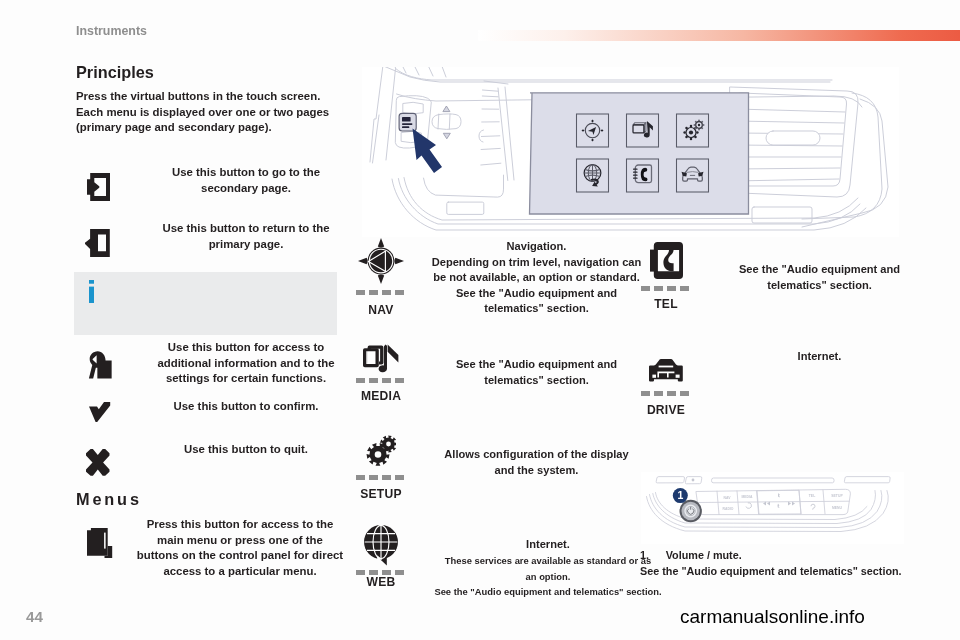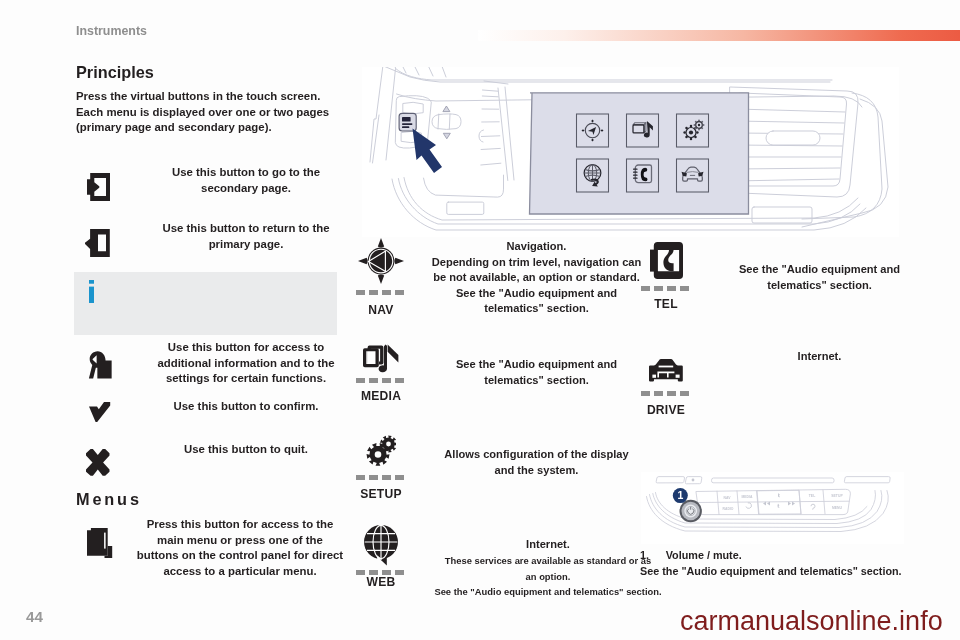--- a/index.html
+++ b/index.html
@@ -3,21 +3,21 @@
 <meta charset="utf-8">
 <style>
   html,body{margin:0;padding:0;}
   body{width:960px;height:640px;background:#fdfdfd;font-family:"Liberation Sans",sans-serif;overflow:hidden;position:relative;
        -webkit-font-smoothing:antialiased;}
   .page{position:absolute;inset:0;}
   #accent-bar{position:absolute;left:478px;top:30px;width:482px;height:11px;
      background:linear-gradient(90deg,#ffffff 0%,#fdf0eb 18%,#f6b7a3 55%,#ef6a4f 88%,#ec5b43 100%);}
   #chapter-title{position:absolute;left:76px;top:24px;font-size:12.4px;font-weight:bold;color:#8e8e8e;}
   #page-number{position:absolute;left:26px;top:608px;font-size:15.2px;font-weight:bold;color:#999999;}
-  #watermark{position:absolute;left:680px;top:606px;font-size:27px;color:#7f1d1d;letter-spacing:0px;}
+  #watermark{position:absolute;left:680px;top:606px;font-size:19px;color:#000000;letter-spacing:0px;}
 
   h2.sec{position:absolute;left:76px;font-size:16.3px;font-weight:bold;color:#231f20;margin:0;}
   .para{position:absolute;font-size:11.4px;line-height:15.5px;color:#231f20;font-weight:bold;white-space:pre-line;}
 
   .irow{position:absolute;}
   .irow .ic{position:absolute;left:0;top:0;}
   .irow .tx{position:absolute;font-size:11.4px;line-height:15.5px;color:#231f20;font-weight:bold;white-space:pre-line;text-align:center;}
 
   #infobox{position:absolute;left:74px;top:272px;width:263px;height:62.5px;background:#eaebec;}
   #infoicon{position:absolute;left:14.5px;top:7.6px;}

